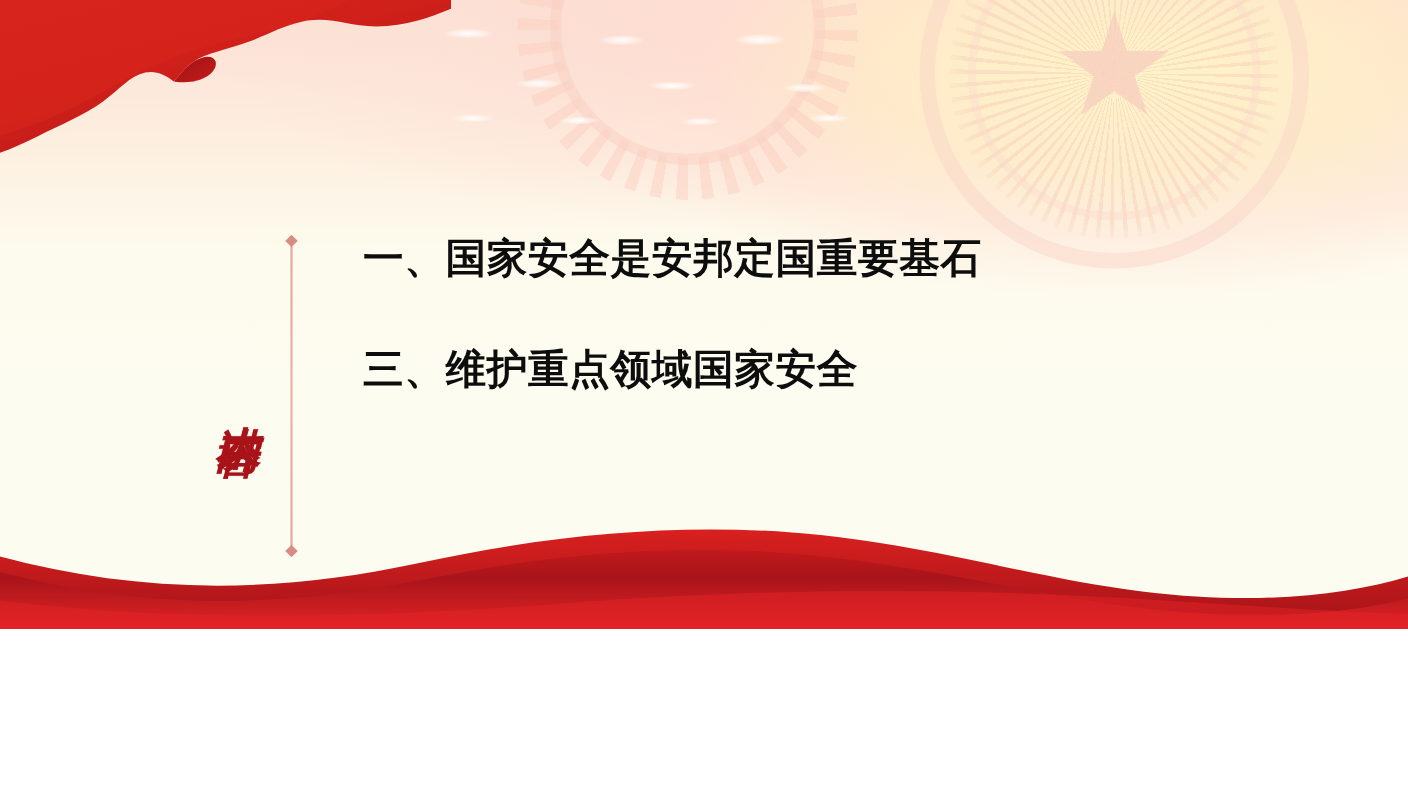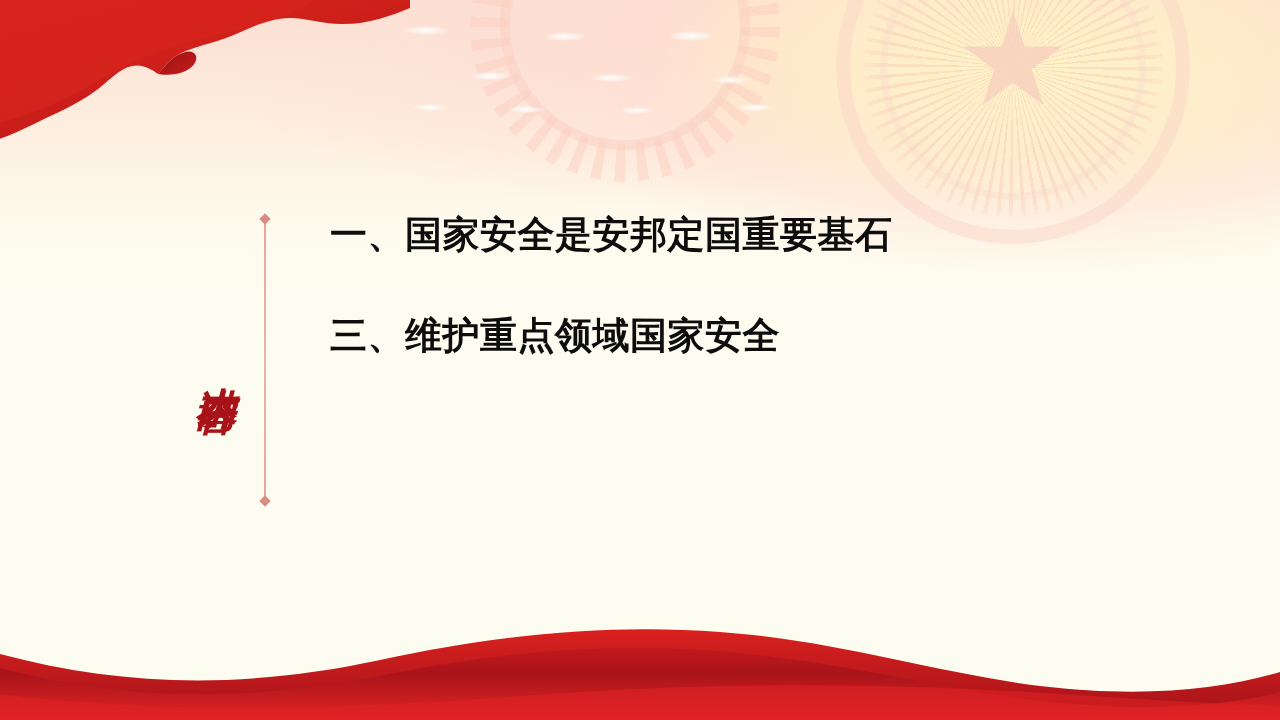--- a/index.html
+++ b/index.html
@@ -7,21 +7,21 @@
     padding: 0;
     background: #ffffff;
   }
   body {
     font-family: "Liberation Sans", "DejaVu Sans", sans-serif;
   }
 
   .slide {
     position: relative;
     width: 1280px;
-    height: 720px;
+    height: 572px;
     overflow: hidden;
     background: #fdfdf2;
   }
 
   
   .bg-base {
     position: absolute;
     inset: 0;
     background: #fdfcf0;
   }

